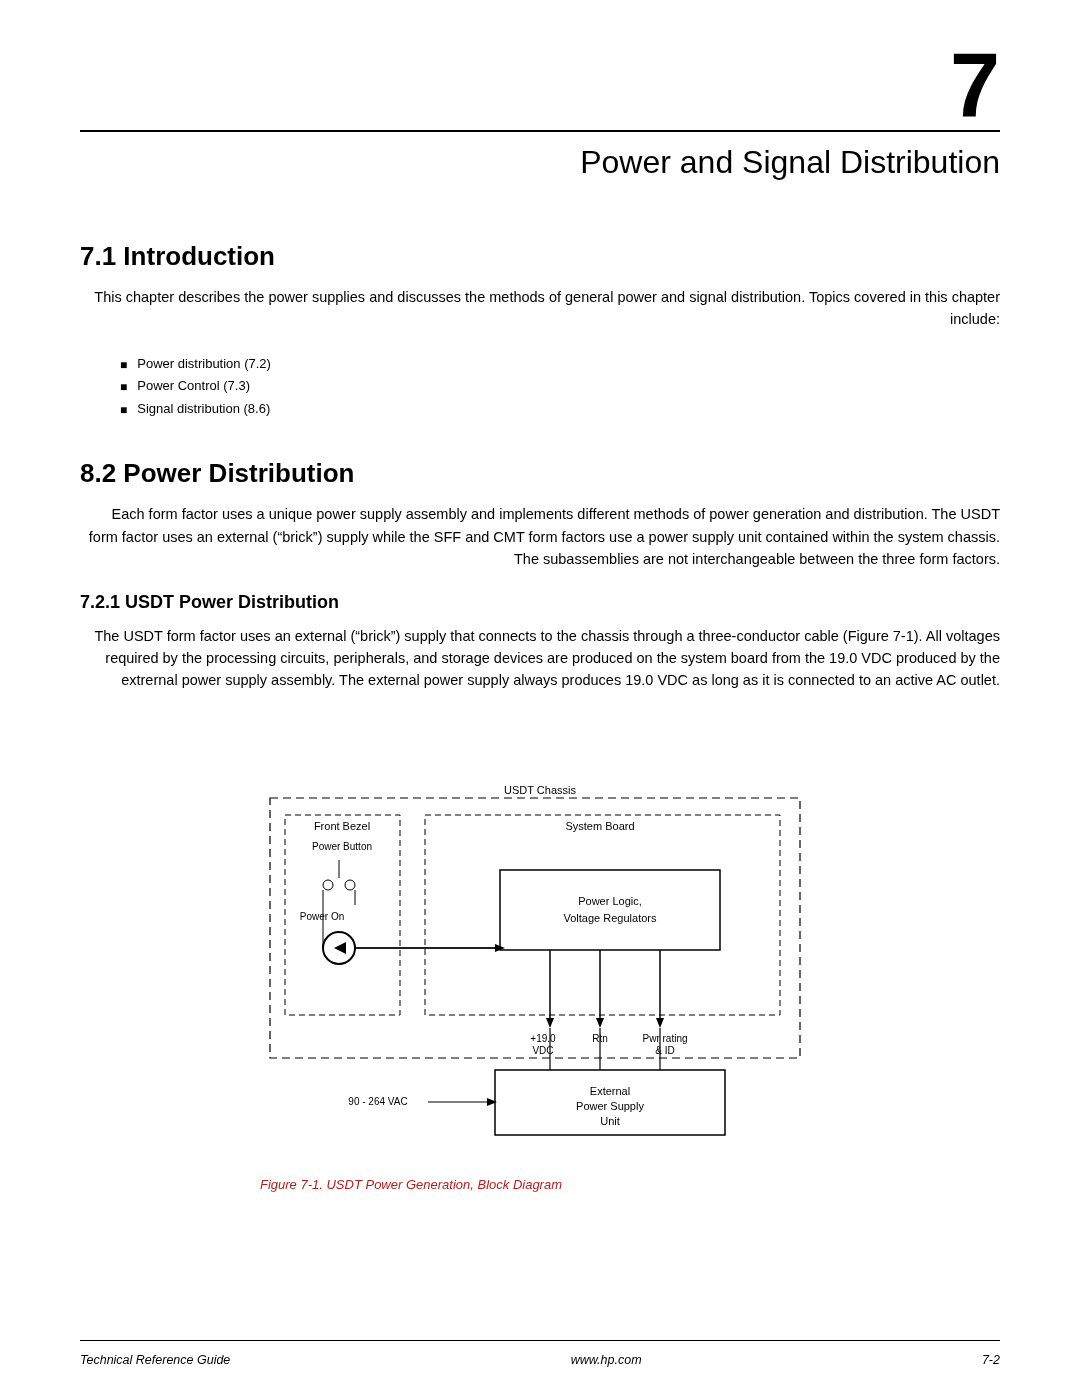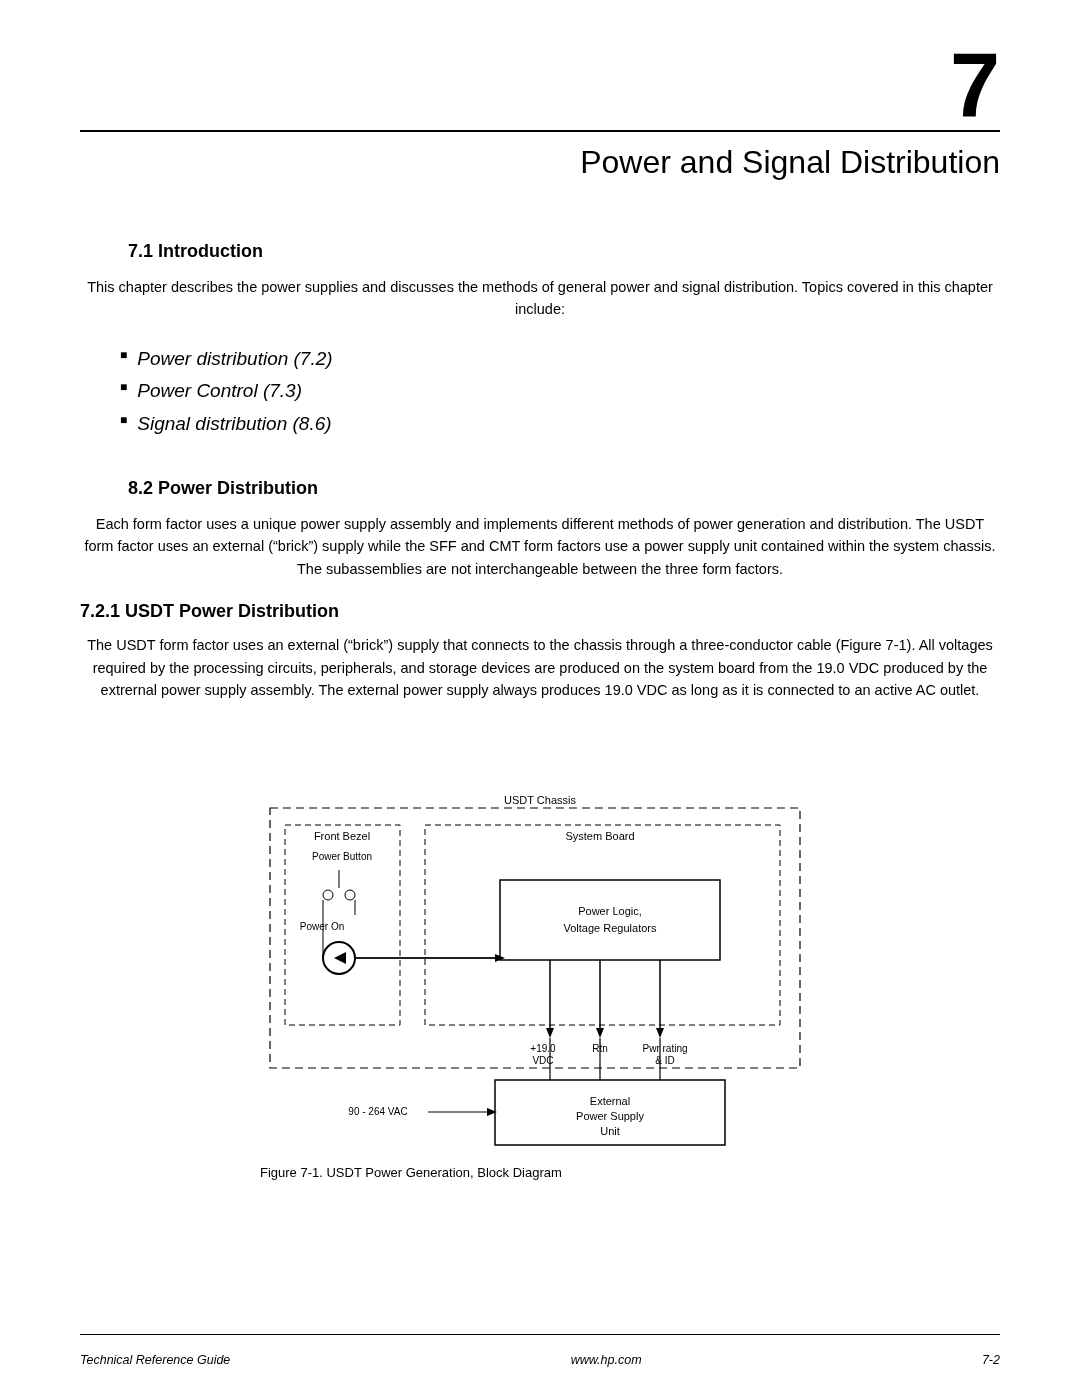--- a/index.html
+++ b/index.html
@@ -46,97 +46,96 @@
       text-align: right;
       font-size: 32px;
       font-weight: normal;
       font-family: Arial, Helvetica, sans-serif;
       margin-bottom: 32px;
       margin-top: 4px;
     }
 
     
     .section-heading {
-      font-size: 18px;
+      font-size: 26px;
       font-weight: bold;
       font-family: Arial, Helvetica, sans-serif;
       margin-top: 28px;
       margin-bottom: 14px;
-      margin-left: 48px;
     }
 
     .subsection-heading {
       font-size: 18px;
       font-weight: bold;
       font-family: Arial, Helvetica, sans-serif;
       margin-top: 9px;
       margin-bottom: 12px;
     }
 
     
     .body-text {
       font-size: 14.5px;
       line-height: 1.55;
       margin-bottom: 12px;
-      text-align: center;
+      text-align: right;
     }
 
     
     .bullet-list {
       list-style: none;
       margin: 10px 0 10px 40px;
     }
 
     .bullet-list li {
-      font-size: 19px;
+      font-size: 13px;
       line-height: 1.7;
       display: flex;
       align-items: flex-start;
       gap: 10px;
-      font-style: italic;
     }
 
     .bullet-list li::before {
       content: '■';
       font-size: 12px;
       margin-top: 2px;
       flex-shrink: 0;
     }
 
     
     .figure-container {
       margin: 30px auto;
       width: 560px;
       position: relative;
     }
 
     .figure-caption {
       font-size: 13px;
+      font-style: italic;
       text-align: left;
-      margin-top: 2px;
-      color: #000000;
+      margin-top: 24px;
+      color: #b91c1c;
     }
 
     
     .diagram-wrapper {
       width: 100%;
       margin-top: 46px;
     }
 
     
     .page-footer {
       position: absolute;
       bottom: 30px;
       left: 80px;
       right: 80px;
       border-top: 1px solid #000;
       display: flex;
       justify-content: space-between;
       align-items: flex-end;
-      padding-top: 18px;
+      padding-top: 12px;
       font-size: 12.5px;
       font-style: italic;
     }
 
     .footer-left, .footer-center, .footer-right {
       font-size: 12.5px;
       font-style: italic;
     }
   </style>
 </head>

